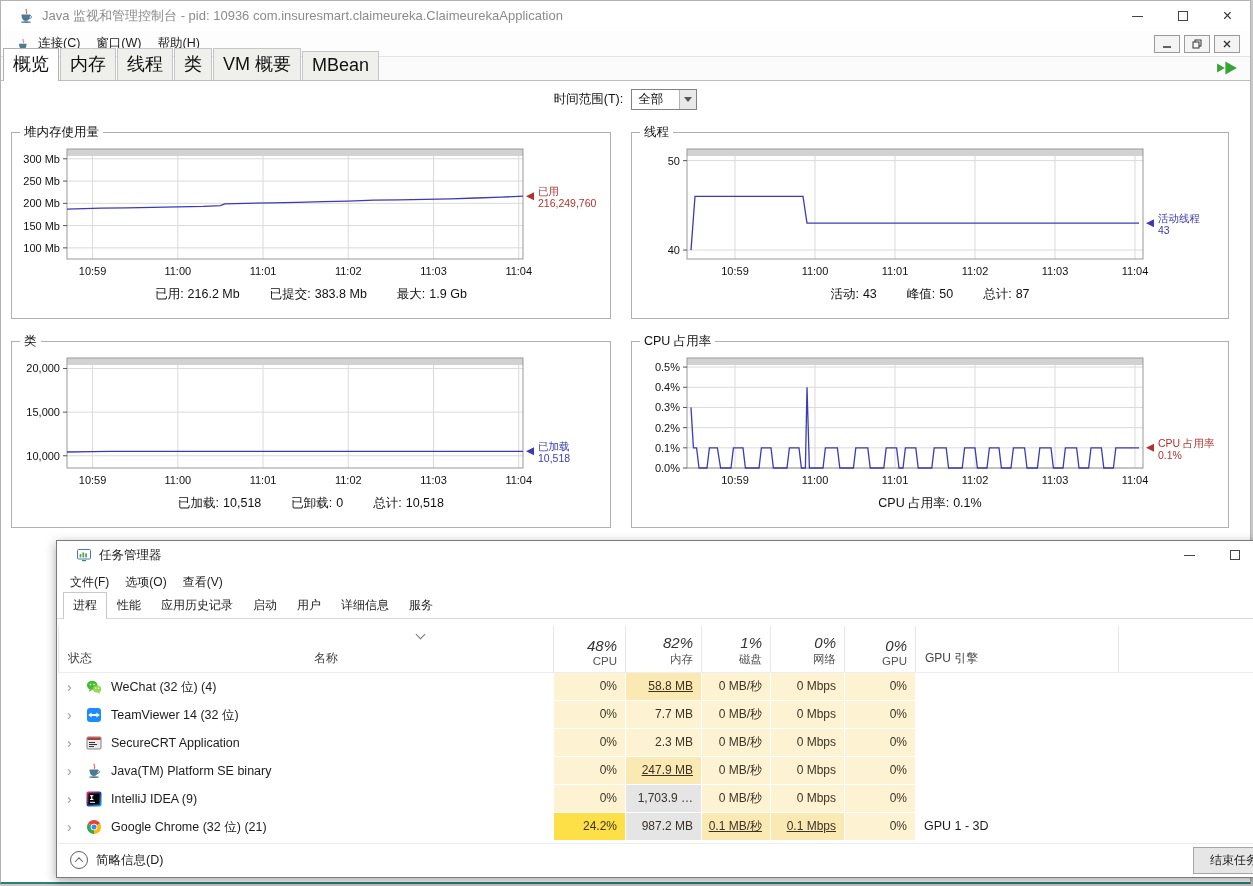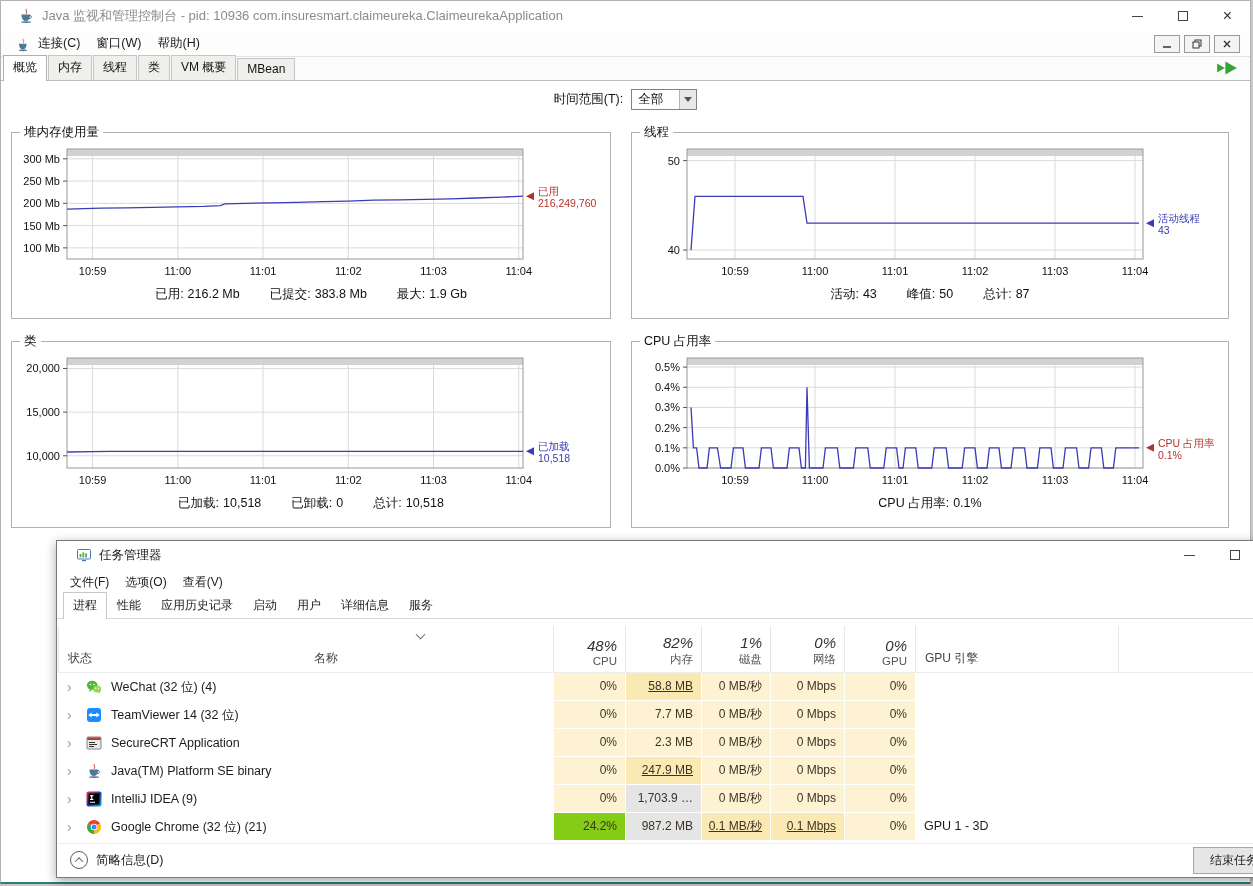--- a/index.html
+++ b/index.html
@@ -20,21 +20,21 @@
   .jc-menurow { height:26px; display:flex; align-items:center; background:#fdfdfd;
     border-bottom:1px solid #e4e4e4; padding:0 6px; }
   .jc-menu-item { font-size:12.5px; color:#1c1c1c; padding:3px 8px; }
   .mdi-controls { margin-left:auto; display:flex; gap:4px; margin-right:4px; }
   .mdi-btn { width:26px; height:18px; border:1px solid #9a9a9a; background:#f4f4f4;
     display:flex; align-items:center; justify-content:center; }
   .mdi-btn svg { display:block; }
 
   .jc-tabrow { height:24px; background:#fbfbfb; border-bottom:1px solid #bdbdbd;
     display:flex; align-items:flex-end; padding-left:2px; position:relative; }
-  .jc-tab { font-size:12px; color:#111; padding:3px 9px 4px; background:#efefec;
+  .jc-tab { font-size:18px; color:#111; padding:3px 9px 4px; background:#efefec;
     border:1px solid #c6c6c6; border-bottom:none; margin-right:1px; margin-bottom:0; }
   .jc-tab.active { background:#fff; border-color:#b0b0b0; position:relative; z-index:2;
     margin-bottom:-1px; padding-bottom:5px; }
   .conn-icon { position:absolute; right:12px; top:3px; }
 
   .jc-content { position:relative; height:800px; background:#fff; }
   .time-row { position:absolute; left:0; right:0; top:8px; display:flex;
     justify-content:center; align-items:center; gap:8px; font-size:12.5px; color:#111; }
   .combobox { width:66px; height:21px; border:1px solid #828282; background:#fff;
     display:flex; align-items:center; }
@@ -83,21 +83,21 @@
   .tm-rows { position:absolute; left:1px; top:132px; width:1231px; }
   .tm-row { height:28px; }
   .cell { font-size:12.5px; color:#1c1c1c; }
   .name-cell { display:flex; align-items:center; }
   .expander { color:#9a9a9a; font-size:14px; margin-left:9px; width:10px; line-height:1; }
   .picon { width:16px; height:16px; margin-left:9px; display:inline-flex; }
   .picon svg { width:16px; height:16px; }
   .pname { margin-left:9px; white-space:nowrap; }
   .heat { text-align:right; padding-right:8px; line-height:26px; font-size:12px; color:#3c3325;
     border-left:1px solid #fff; border-bottom:1px solid #fff; }
-  .h1 { background:#fdf3d3; } .h2 { background:#fbe9b4;text-decoration:underline; } .h3 { background:#84cc16; } .h4 { background:#e5e5e5; }
+  .h1 { background:#fdf3d3; } .h2 { background:#fbe9b4;text-decoration:underline; } .h3 { background:#fde047; } .h4 { background:#e5e5e5; }
   .engine-cell { line-height:27px; padding-left:9px; white-space:nowrap; }
 
   .tm-scrollbar { position:absolute; right:1px; top:132px; width:14px; height:168px; background:#f0f0f0; }
   .sb-arrow { height:15px; display:flex; align-items:center; justify-content:center; background:#f0f0f0; }
   .sb-tri-up { width:0;height:0;border-left:4px solid transparent;border-right:4px solid transparent;border-bottom:5px solid #606060; }
   .sb-tri-down { width:0;height:0;border-left:4px solid transparent;border-right:4px solid transparent;border-top:5px solid #606060; }
   .sb-thumb { position:absolute; left:0; top:15px; width:14px; height:62px; background:#cdcdcd; }
   .sb-arrow.bottom { position:absolute; bottom:0; left:0; width:14px; }
 
   .tm-footer { position:absolute; left:1px; bottom:1px; width:1245px; height:33px;

